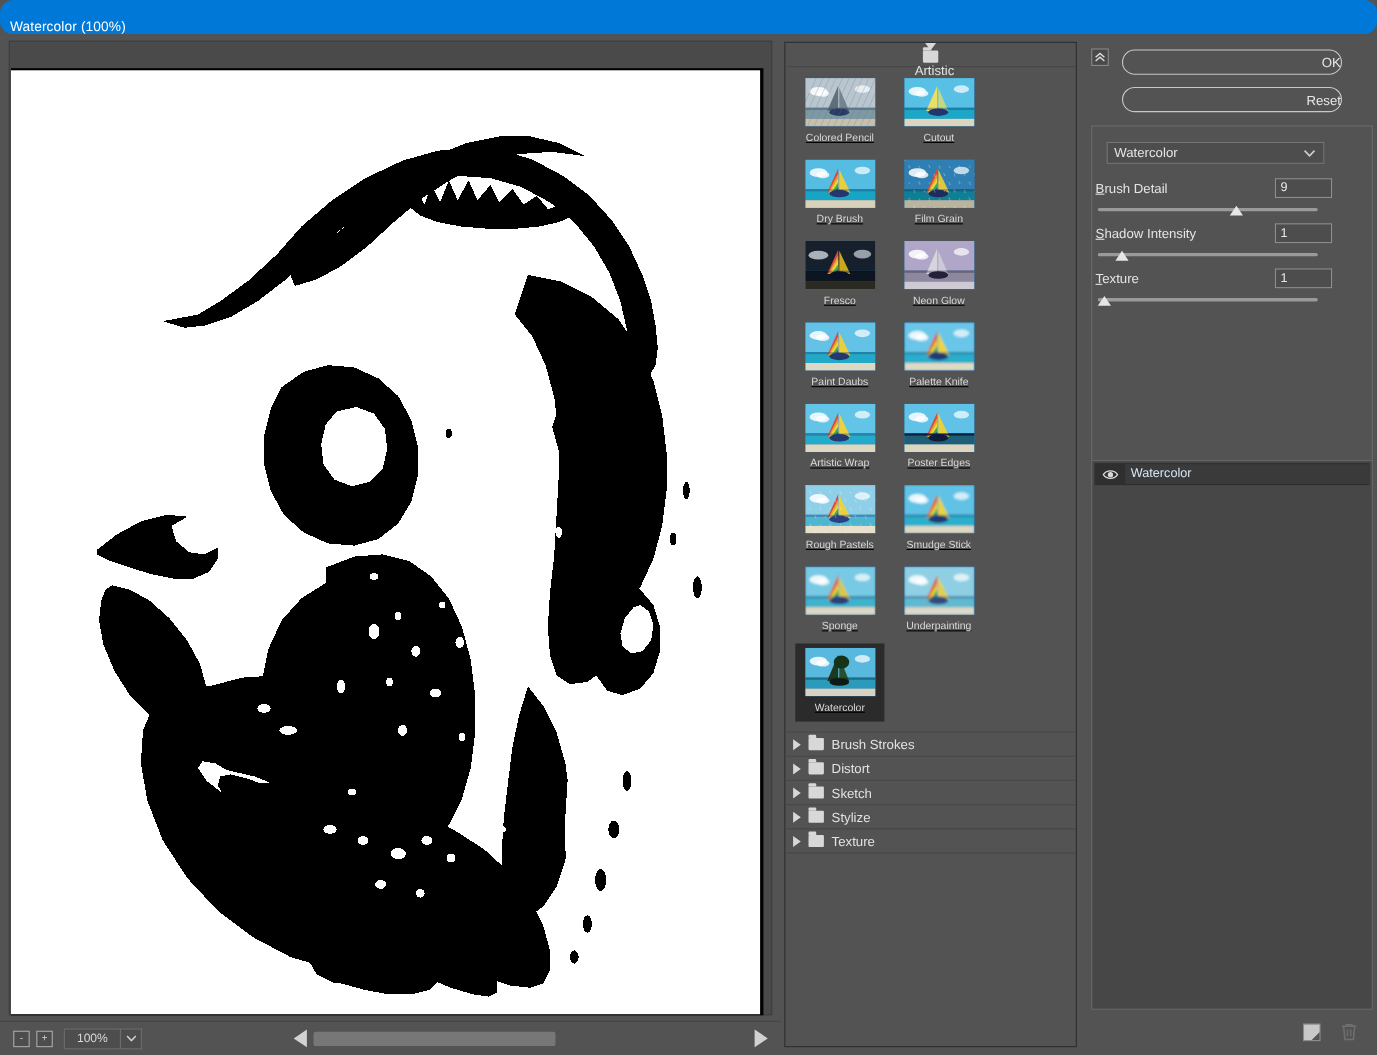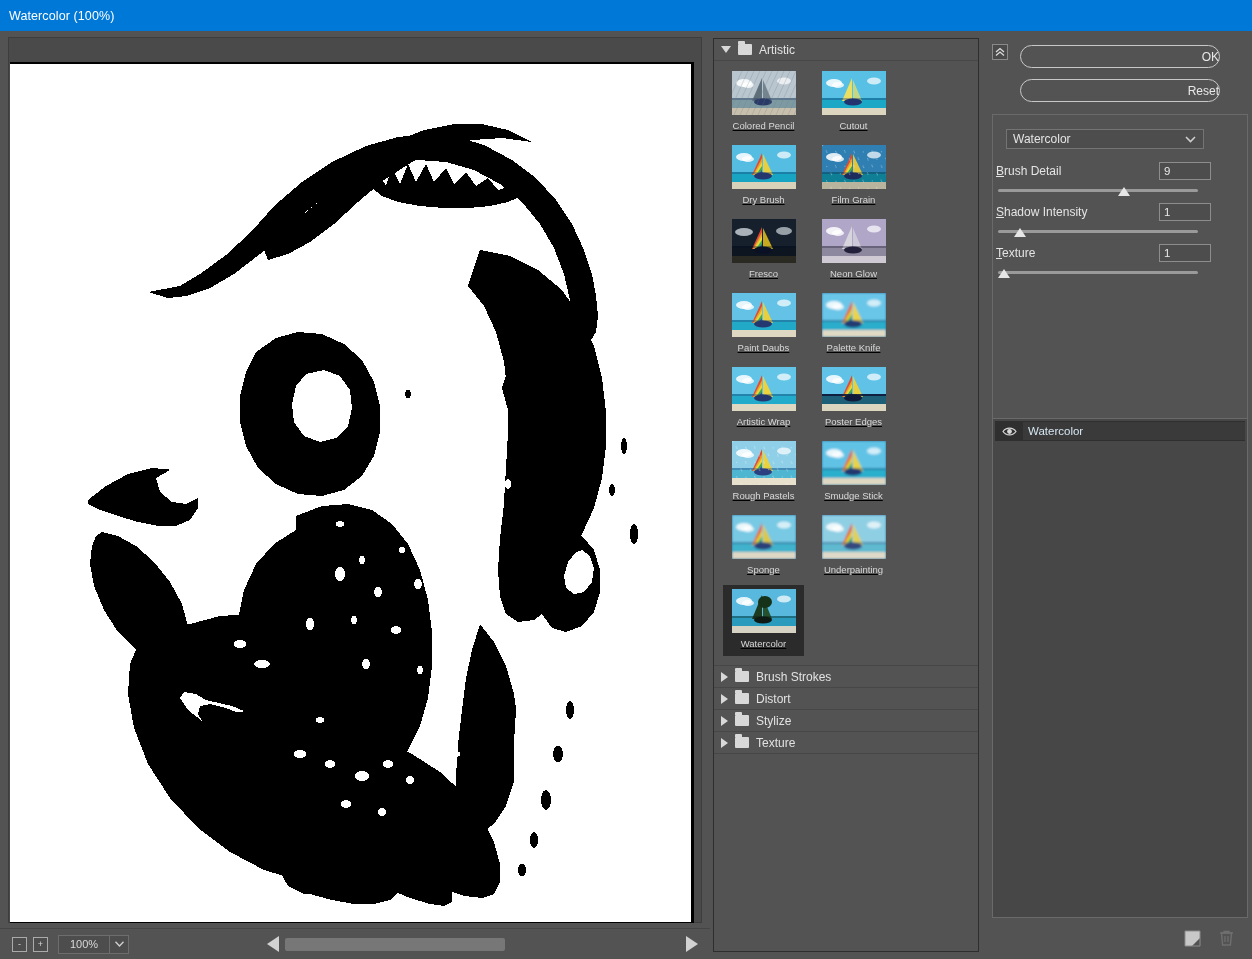--- a/index.html
+++ b/index.html
@@ -8,21 +8,21 @@
     background: #535353;
     font-family: "Liberation Sans", sans-serif;
     overflow: hidden;
   }
   body { position: relative; }
 
   
   #titlebar {
     position: absolute; left: 0; top: 0; width: 1252px; height: 31px;
     background: #0078d7;
-    display: flex; align-items: center;
+    display: flex; align-items: flex-end; border-radius: 12px;
   }
   #titlebar .tb-text {
     color: #ffffff; font-size: 12.5px; padding-left: 9px;
     letter-spacing: .1px; white-space: nowrap;
   }
 
   
   #preview-pane {
     position: absolute; left: 0; top: 31px; width: 710px; height: 928px;
     background: #535353;
@@ -90,20 +90,21 @@
   
   #gallery {
     position: absolute; left: 713px; top: 38px; width: 266px; height: 914px;
     background: #535353;
     border: 1px solid #2e2e2e;
     overflow: hidden;
   }
   .cat-header {
     height: 22px; display: flex; align-items: center; padding-left: 7px;
     border-bottom: 1px solid #474747;
+    flex-direction: column;
   }
   .cat-header .tw {
     width: 0; height: 0; margin-right: 7px;
     border-left: 5.5px solid transparent; border-right: 5.5px solid transparent;
     border-top: 7px solid #d8d8d8;
   }
   .cat-row .tw {
     width: 0; height: 0; margin-right: 7px;
     border-top: 5.5px solid transparent; border-bottom: 5.5px solid transparent;
     border-left: 7px solid #d8d8d8;
@@ -930,20 +931,25 @@
         <span class="cat-label">Brush Strokes</span>
       </div>
       <div class="cat-row">
         <span class="tw"></span>
         <span class="folder"></span>
         <span class="cat-label">Distort</span>
       </div>
       <div class="cat-row">
         <span class="tw"></span>
         <span class="folder"></span>
+        <span class="cat-label">Sketch</span>
+      </div>
+      <div class="cat-row">
+        <span class="tw"></span>
+        <span class="folder"></span>
         <span class="cat-label">Stylize</span>
       </div>
       <div class="cat-row">
         <span class="tw"></span>
         <span class="folder"></span>
         <span class="cat-label">Texture</span>
       </div>
     </div>
 </div>
 

